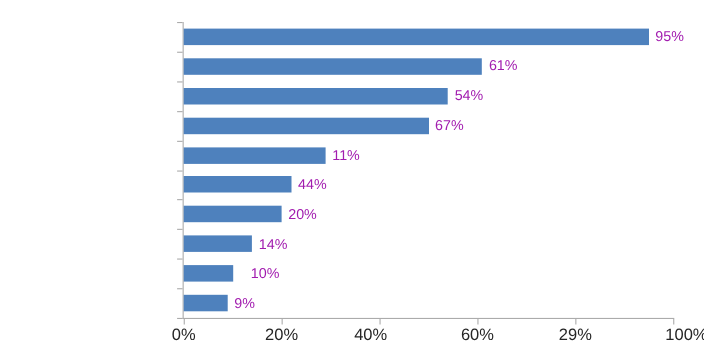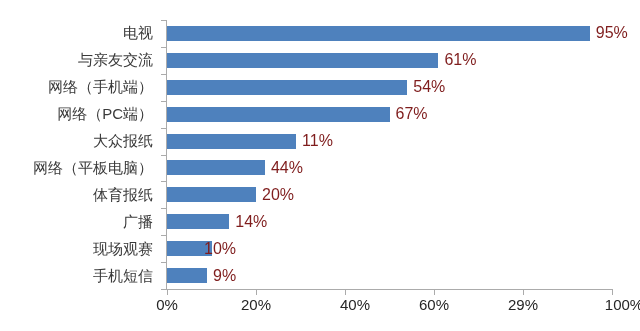--- a/index.html
+++ b/index.html
@@ -51,23 +51,23 @@
     width: 445px;
     height: 269px;
   }
   .bar {
     position: absolute;
     height: 15px;
     background: #4E81BD;
   }
   .dlabel {
     position: absolute;
-    font-size: 16px;
+    font-size: 13px;
     line-height: 15px;
-    color: #7f1d1d;
+    color: #a21caf;
     white-space: nowrap;
   }
 
   
   .vaxis {
     position: absolute;
     left: 166px;
     top: 20px;
     width: 1px;
     height: 270px;
@@ -106,32 +106,20 @@
     text-align: center;
     white-space: nowrap;
     transform: translateX(-50%);
   }
 </style>
 </head>
 <body>
 
 <div id="chart-root">
 
-  <div class="cat-labels">
-      <div class="cat-label" style="top: 4.45px;">电视</div>
-      <div class="cat-label" style="top: 31.35px;">与亲友交流</div>
-      <div class="cat-label" style="top: 58.25px;">网络（手机端）</div>
-      <div class="cat-label" style="top: 85.15px;">网络（PC端）</div>
-      <div class="cat-label" style="top: 112.05px;">大众报纸</div>
-      <div class="cat-label" style="top: 138.95px;">网络（平板电脑）</div>
-      <div class="cat-label" style="top: 165.85px;">体育报纸</div>
-      <div class="cat-label" style="top: 192.75px;">广播</div>
-      <div class="cat-label" style="top: 219.65px;">现场观赛</div>
-      <div class="cat-label" style="top: 246.55px;">手机短信</div>
-    </div>
 
   <div class="vaxis"></div>
   <div class="haxis"></div>
 
   <div class="plot">
       <div class="bar" title="95%" style="left: 0px; top: 5.95px; width: 422.75px; background: rgb(78, 129, 189);"></div>
       <div class="dlabel" style="left: 428.75px; top: 5.45px;">95%</div>
       <div class="bar" title="61%" style="left: 0px; top: 32.85px; width: 271.45px; background: rgb(78, 129, 189);"></div>
       <div class="dlabel" style="left: 277.45px; top: 32.35px;">61%</div>
       <div class="bar" title="54%" style="left: 0px; top: 59.75px; width: 240.3px; background: rgb(78, 129, 189);"></div>
@@ -140,21 +128,21 @@
       <div class="dlabel" style="left: 228.5px; top: 86.15px;">67%</div>
       <div class="bar" title="29%" style="left: 0px; top: 113.55px; width: 129.05px; background: rgb(78, 129, 189);"></div>
       <div class="dlabel" style="left: 135.05px; top: 113.05px;">11%</div>
       <div class="bar" title="22%" style="left: 0px; top: 140.45px; width: 97.9px; background: rgb(78, 129, 189);"></div>
       <div class="dlabel" style="left: 103.9px; top: 139.95px;">44%</div>
       <div class="bar" title="20%" style="left: 0px; top: 167.35px; width: 89px; background: rgb(78, 129, 189);"></div>
       <div class="dlabel" style="left: 95px; top: 166.85px;">20%</div>
       <div class="bar" title="14%" style="left: 0px; top: 194.25px; width: 62.3px; background: rgb(78, 129, 189);"></div>
       <div class="dlabel" style="left: 68.3px; top: 193.75px;">14%</div>
       <div class="bar" title="10%" style="left: 0px; top: 221.15px; width: 44.5px; background: rgb(78, 129, 189);"></div>
-      <div class="dlabel" style="left: 37px; top: 220.65px;">10%</div>
+      <div class="dlabel" style="left: 61px; top: 220.65px;">10%</div>
       <div class="bar" title="9%" style="left: 0px; top: 248.05px; width: 40.05px; background: rgb(78, 129, 189);"></div>
       <div class="dlabel" style="left: 46.05px; top: 247.55px;">9%</div>
     </div>
 
   <div id="ticks-layer">
       <div class="vtick" style="top: 20px;"></div>
       <div class="vtick" style="top: 46.9px;"></div>
       <div class="vtick" style="top: 73.8px;"></div>
       <div class="vtick" style="top: 100.7px;"></div>
       <div class="vtick" style="top: 127.6px;"></div>
@@ -167,19 +155,19 @@
       <div class="htick" style="left: 167px;"></div>
       <div class="htick" style="left: 256px;"></div>
       <div class="htick" style="left: 345px;"></div>
       <div class="htick" style="left: 434px;"></div>
       <div class="htick" style="left: 523px;"></div>
       <div class="htick" style="left: 612px;"></div>
     </div>
   <div id="vallabels-layer">
       <div class="vallabel" style="left: 167px;">0%</div>
       <div class="vallabel" style="left: 256px;">20%</div>
-      <div class="vallabel" style="left: 355px;">40%</div>
+      <div class="vallabel" style="left: 337px;">40%</div>
       <div class="vallabel" style="left: 434px;">60%</div>
       <div class="vallabel" style="left: 523px;">29%</div>
       <div class="vallabel" style="left: 612px; margin-left: 12px;">100%</div>
     </div>
 
 </div>
 
 </body></html>

